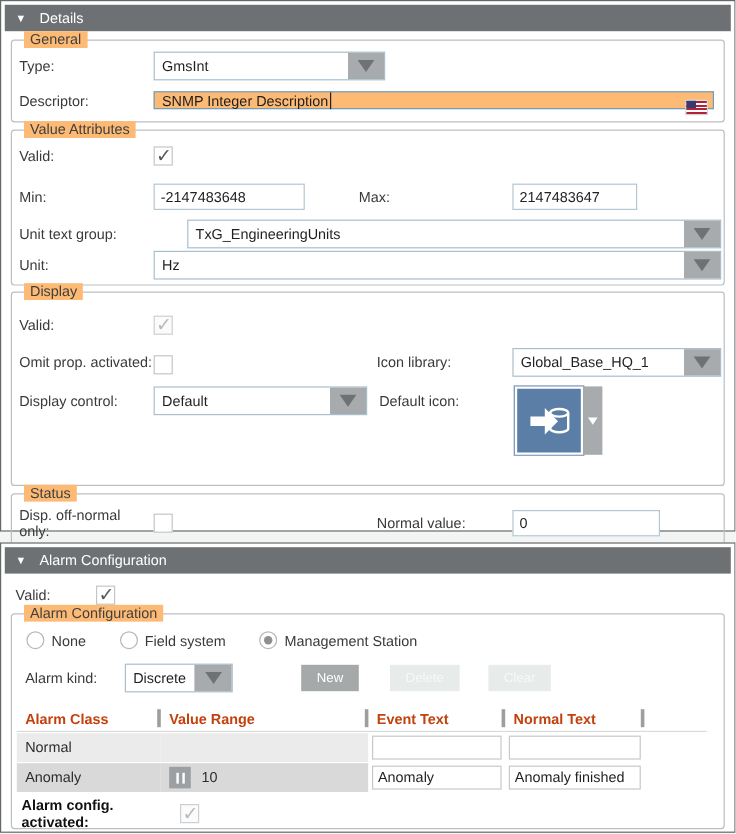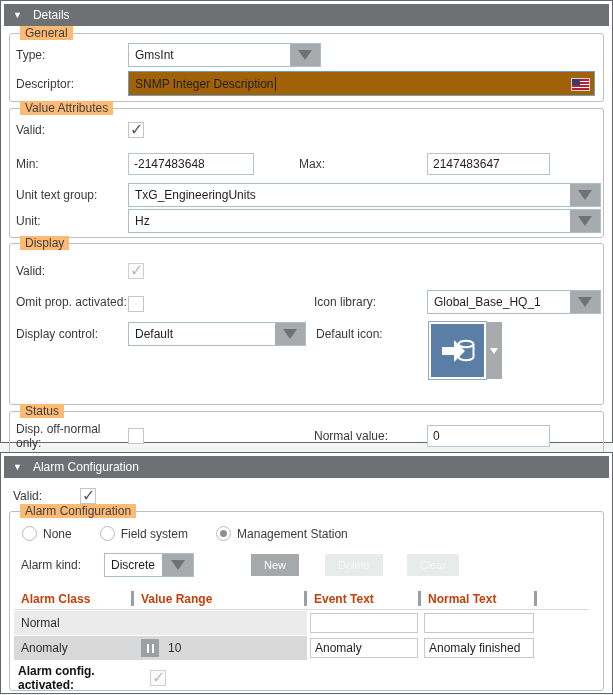--- a/index.html
+++ b/index.html
@@ -42,21 +42,21 @@
   .dd-field { flex: 1; display: flex; align-items: center; padding: 0 6px; color: #1f1f1f; overflow: hidden; white-space: nowrap; }
   .dd-btn { width: 30px; flex: 0 0 auto; background: #a8abad; display: flex; align-items: center; justify-content: center; }
   .dd-btn::after { content: ""; width: 0; height: 0; border-left: 7px solid transparent; border-right: 7px solid transparent; border-top: 10px solid #6f7275; }
 
   
   input.tx {
     height: 22px; border: 1px solid #b3c7d3; background: #fff;
     font-family: inherit; font-size: 12px; color: #1f1f1f; padding: 0 5px;
   }
   .txt-display {
-    position: relative; height: 25px; border: 1px solid #6ba0c6; background: #a16207;
+    position: relative; height: 15px; border: 1px solid #6ba0c6; background: #fdba74;
     display: flex; align-items: center; padding: 0 6px; color: #1f1f1f;
   }
   .caret { display: inline-block; width: 1px; height: 14px; background: #222; margin-left: 1px; }
   .flag { position: absolute; right: 5px; top: 7px; width: 17px; height: 11px;
     background: repeating-linear-gradient(180deg, #b22234 0 1.6px, #ffffff 1.6px 3.15px);
     box-shadow: 0 0 0 1px #d0d6da; }
   .flag::after { content: ""; position: absolute; left: 0; top: 0; width: 8px; height: 6px; background: #3a3a6e; }
 
   
   .cb { width: 16px; height: 16px; background: #fff; border: 1px solid #c3c6c8; position: relative; flex: 0 0 auto; }
@@ -124,23 +124,23 @@
   <div class="group" style="margin-top:6px; height:130px;">
     <div class="group-title">Value Attributes</div>
     <div class="row" style="margin-top:12px; height:17px;">
       <span class="lbl lw">Valid:</span>
       <span class="cb checked"></span>
     </div>
     <div class="row" style="margin-top:15px; height:22px;">
       <span class="lbl lw">Min:</span>
       <input class="tx" style="width: 126px;" value="-2147483648">
       <span class="lbl" style="margin-left:45px; width:128px;">Max:</span>
-      <input class="tx" style="width: 123px;" value="2147483647">
-    </div>
-    <div class="row" style="margin-top:8px; height:24px; padding-right:2px;">
+      <input class="tx" style="width: 104px;" value="2147483647">
+    </div>
+    <div class="row" style="margin-top:8px; height:24px; padding-right:2px;gap:28px;">
       <span class="lbl lw">Unit text group:</span>
       <div class="dd" style="flex:1;">
         <div class="dd-field">TxG_EngineeringUnits</div>
         <div class="dd-btn"></div>
       </div>
     </div>
     <div class="row" style="margin-top:6px; height:16px; padding-right:2px;">
       <span class="lbl lw">Unit:</span>
       <div class="dd" style="flex:1;">
         <div class="dd-field">Hz</div>

